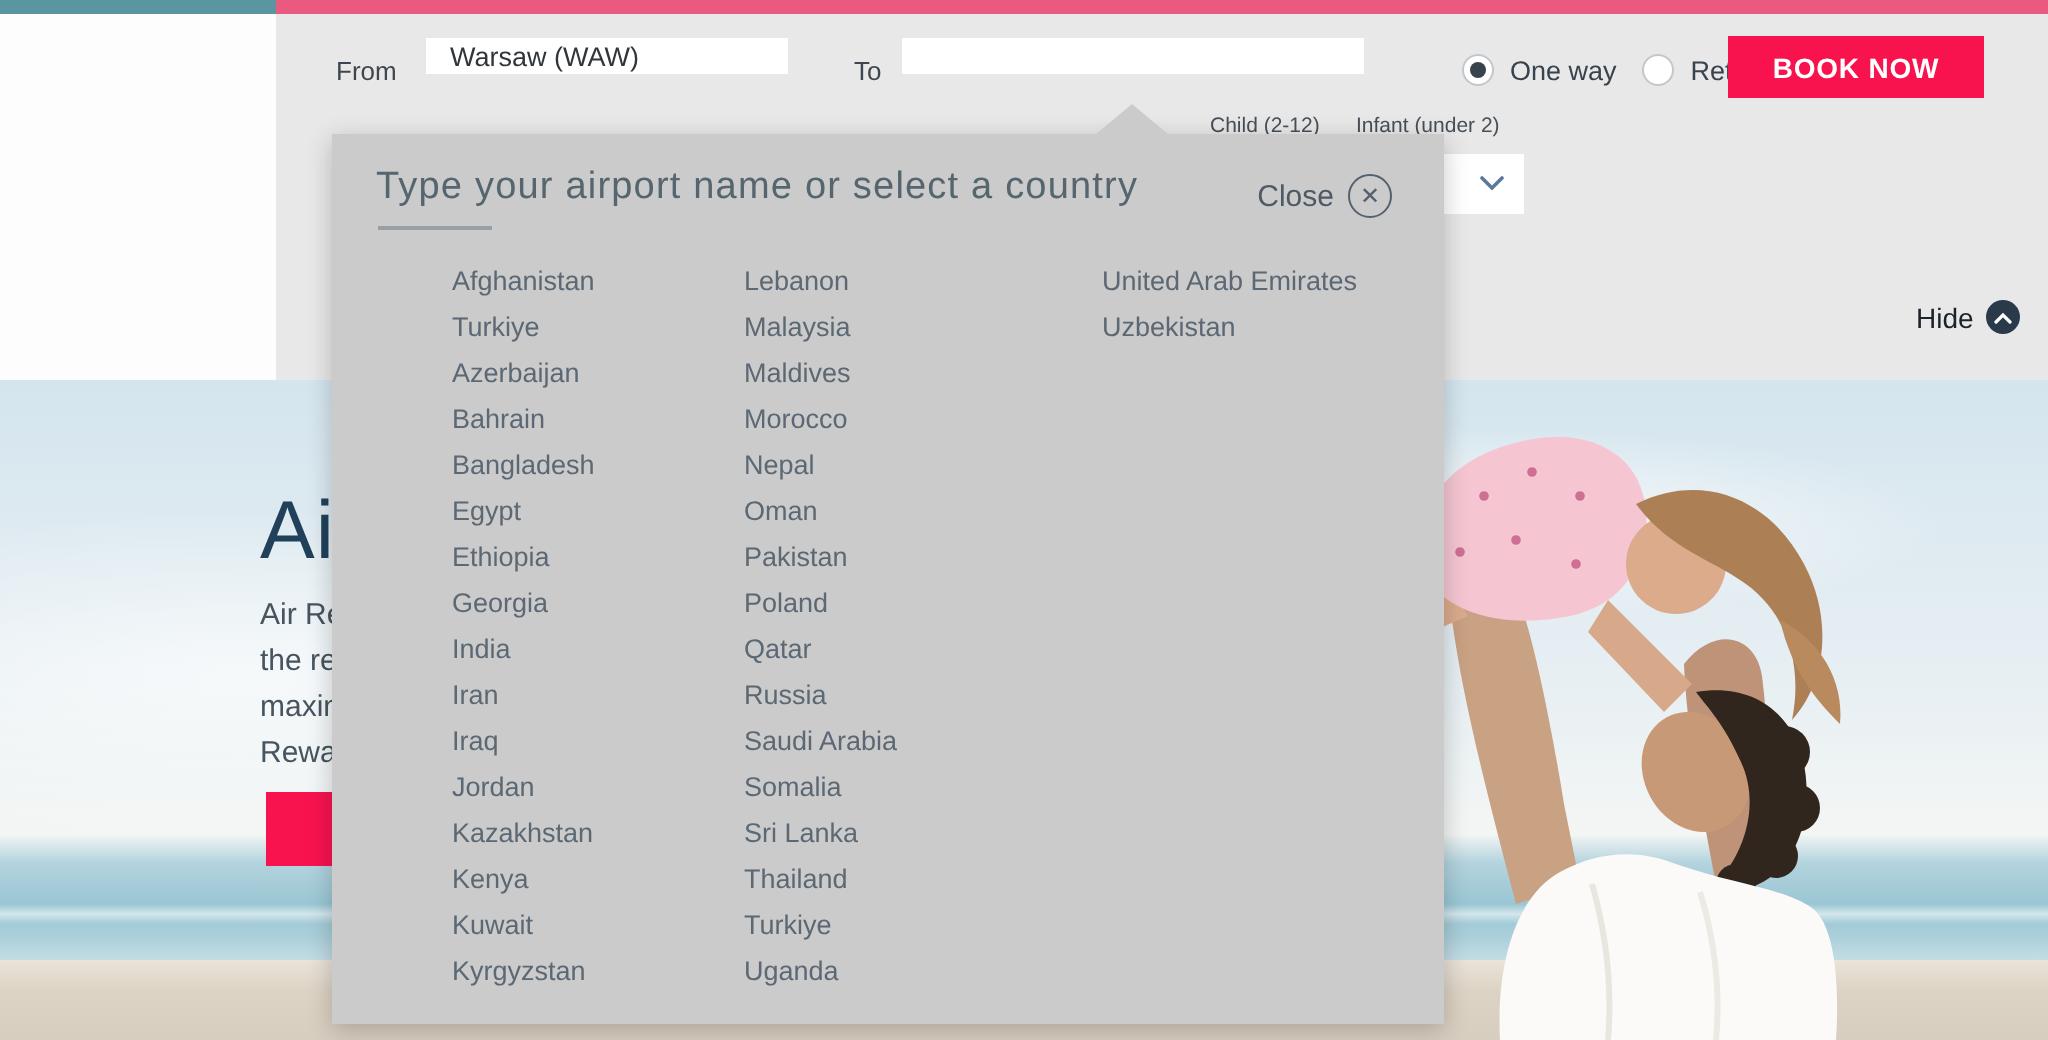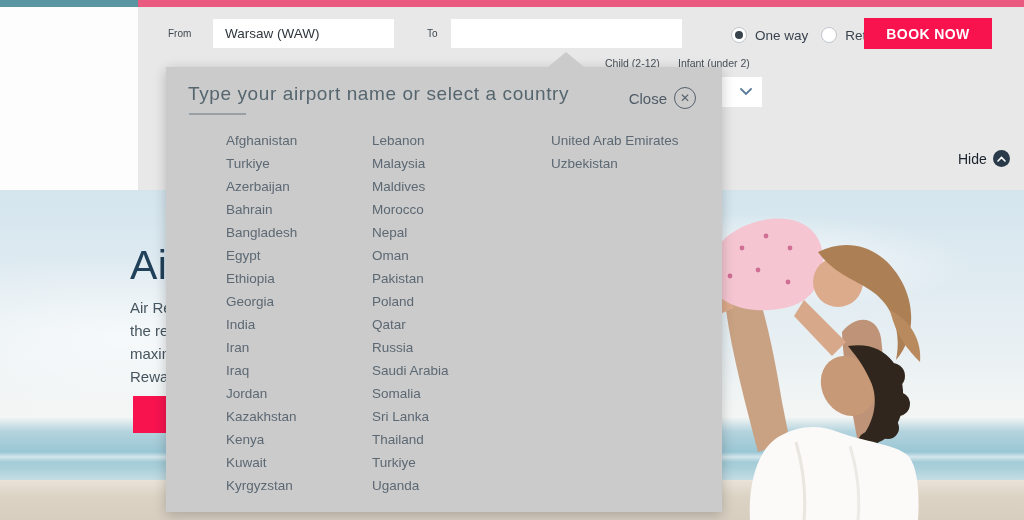--- a/index.html
+++ b/index.html
@@ -5,24 +5,24 @@
   * { margin:0; padding:0; box-sizing:border-box; }
   body { font-family:"Liberation Sans", sans-serif; background:#ffffff; }
   .page { position:relative; width:1024px; height:520px; overflow:hidden; background:#fdfdfd; }
 
   
   .strip-teal { position:absolute; left:0; top:0; width:138px; height:7px; background:#5a96a2; }
   .strip-pink { position:absolute; left:138px; top:0; width:886px; height:7px; background:#e95980; }
 
   
   .form-panel { position:absolute; left:138px; top:7px; width:886px; height:183px; background:#e8e8e8; z-index:2; }
-  .fld-label { position:absolute; font-size:10px; color:#3e474f; }
+  .fld-label { position:absolute; font-size:13px; color:#3e474f; }
   .lbl-from { left:30px; top:21px; }
   .lbl-to   { left:289px; top:21px; }
-  .txt { position:absolute; top:12px; height:29px; border:none; background:#ffffff; font-family:"Liberation Sans",sans-serif; font-size:13.5px; color:#2f363c; padding:0 12px; outline:none; }
+  .txt { position:absolute; top:12px; height:18px; border:none; background:#ffffff; font-family:"Liberation Sans",sans-serif; font-size:13.5px; color:#2f363c; padding:0 12px; outline:none; }
   .txt-from { left:75px;  width:181px; }
   .txt-to   { left:313px; width:231px; }
 
   .trip-group { position:absolute; left:545px; top:20px; display:flex; align-items:center; gap:13px;padding-left:48px; }
   .radio-opt { display:flex; align-items:center; gap:8px; cursor:pointer; }
   .radio { width:16px; height:16px; border-radius:50%; background:#ffffff; border:1px solid #c2c7cc; position:relative; }
   .radio.checked::after { content:""; position:absolute; left:3px; top:3px; width:8px; height:8px; border-radius:50%; background:#39434e; }
   .radio-label { font-size:13.5px; color:#39434e; }
 
   .book-now { position:absolute; left:726px; top:11px; width:128px; height:31px; background:#f8134f; color:#ffffff; border:none; font-family:"Liberation Sans",sans-serif; font-size:14px; font-weight:600; letter-spacing:.4px; cursor:pointer; display:flex; align-items:center; justify-content:center; }

